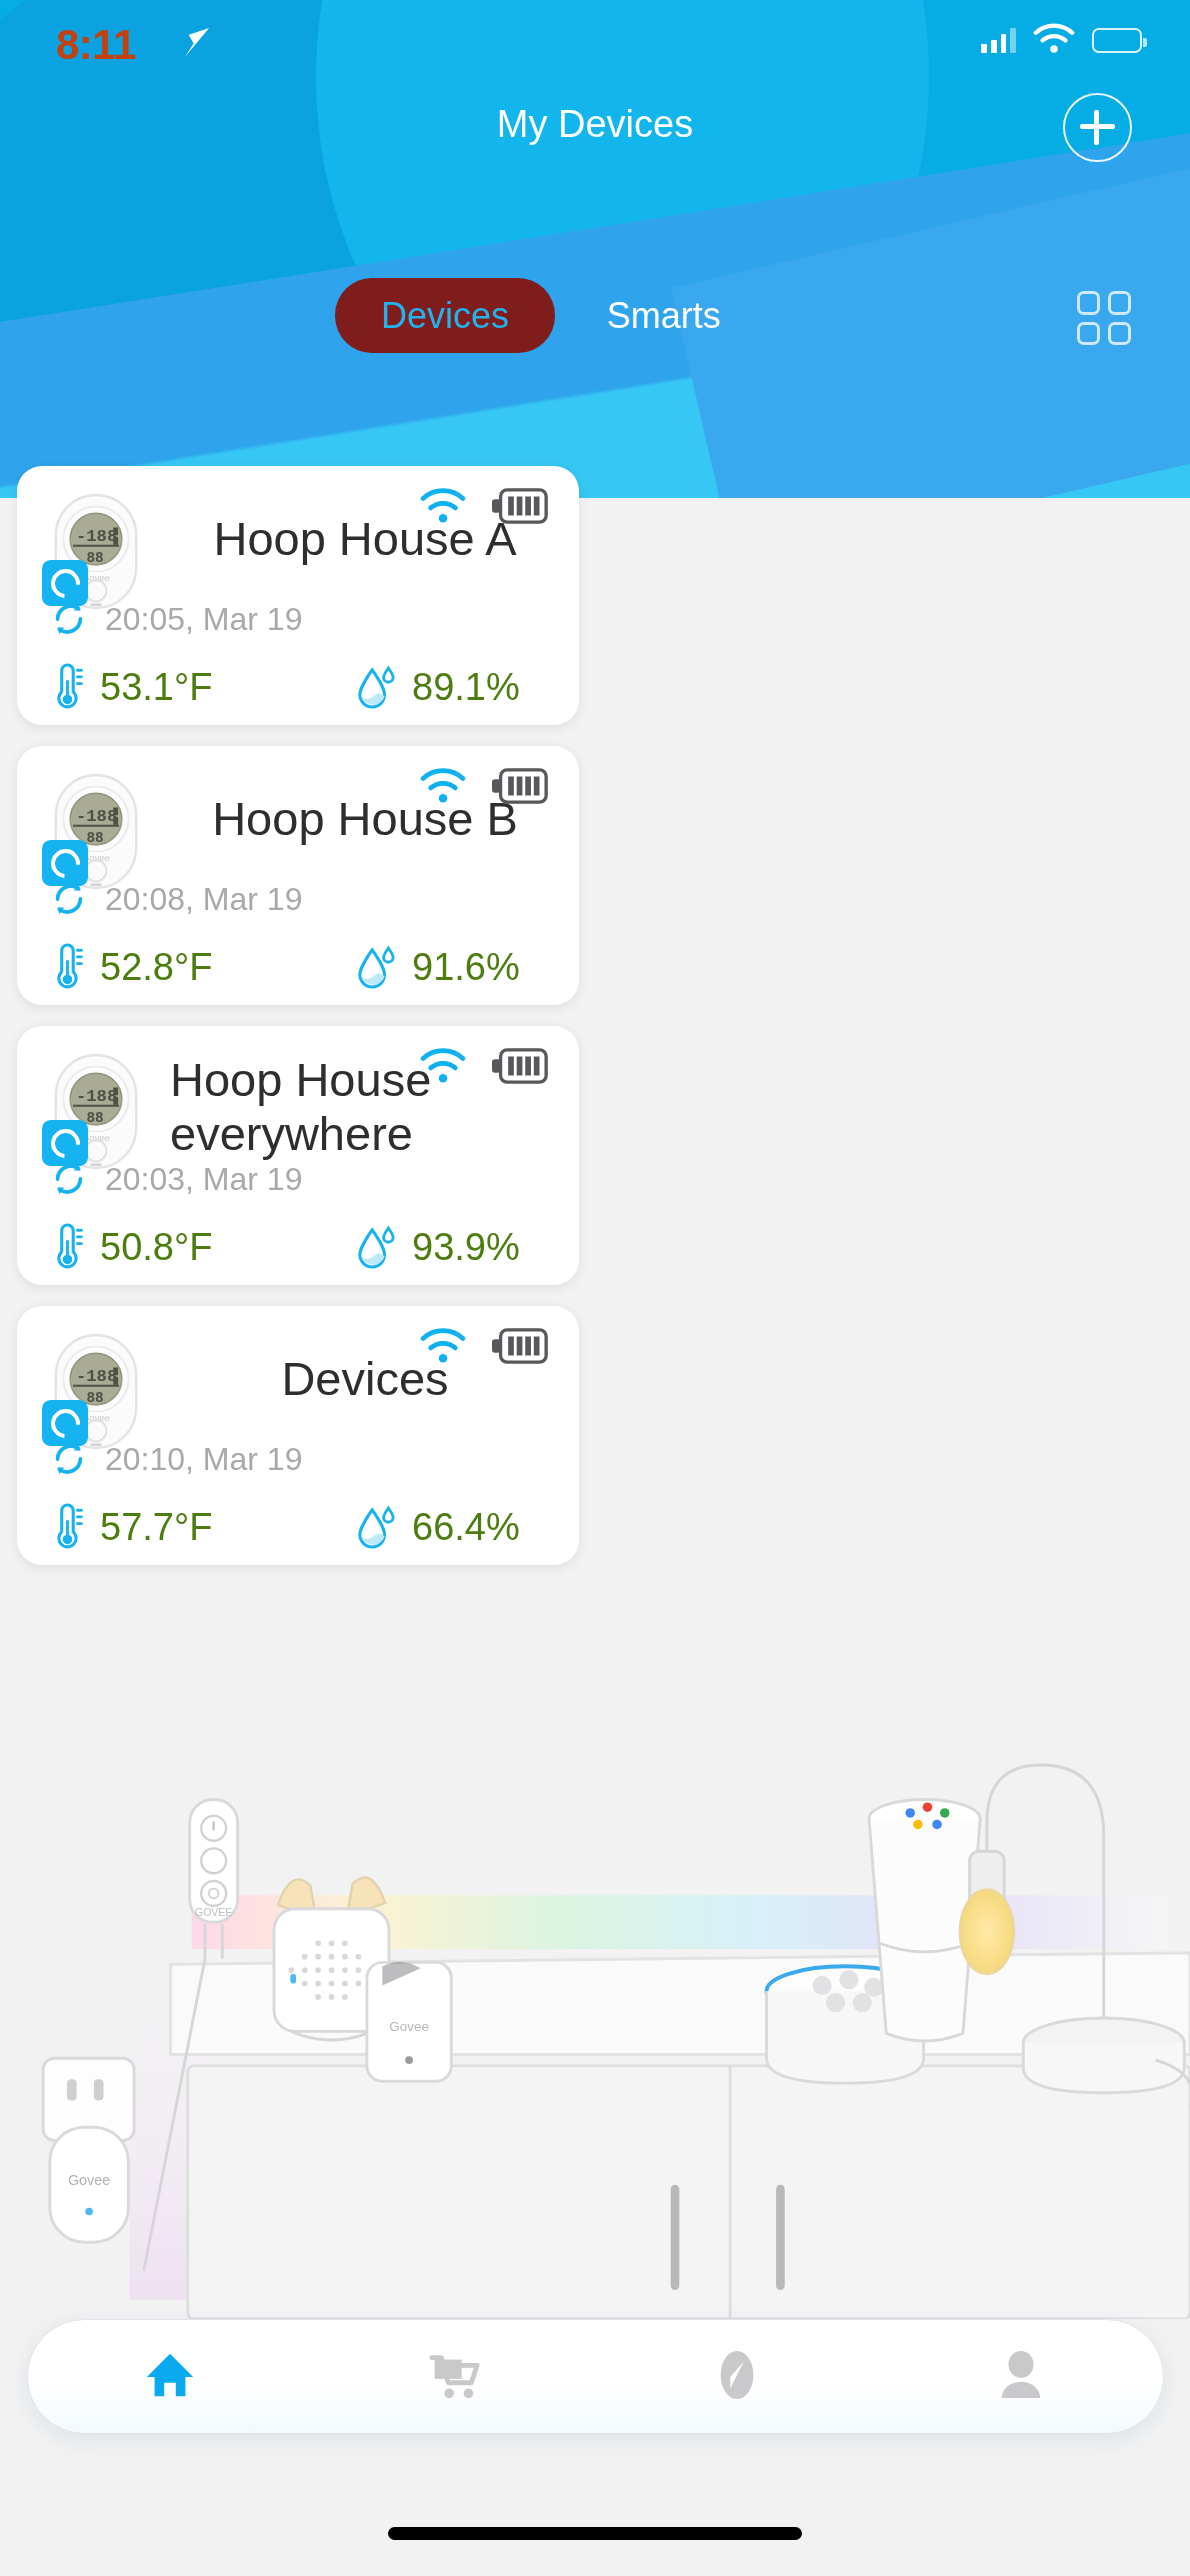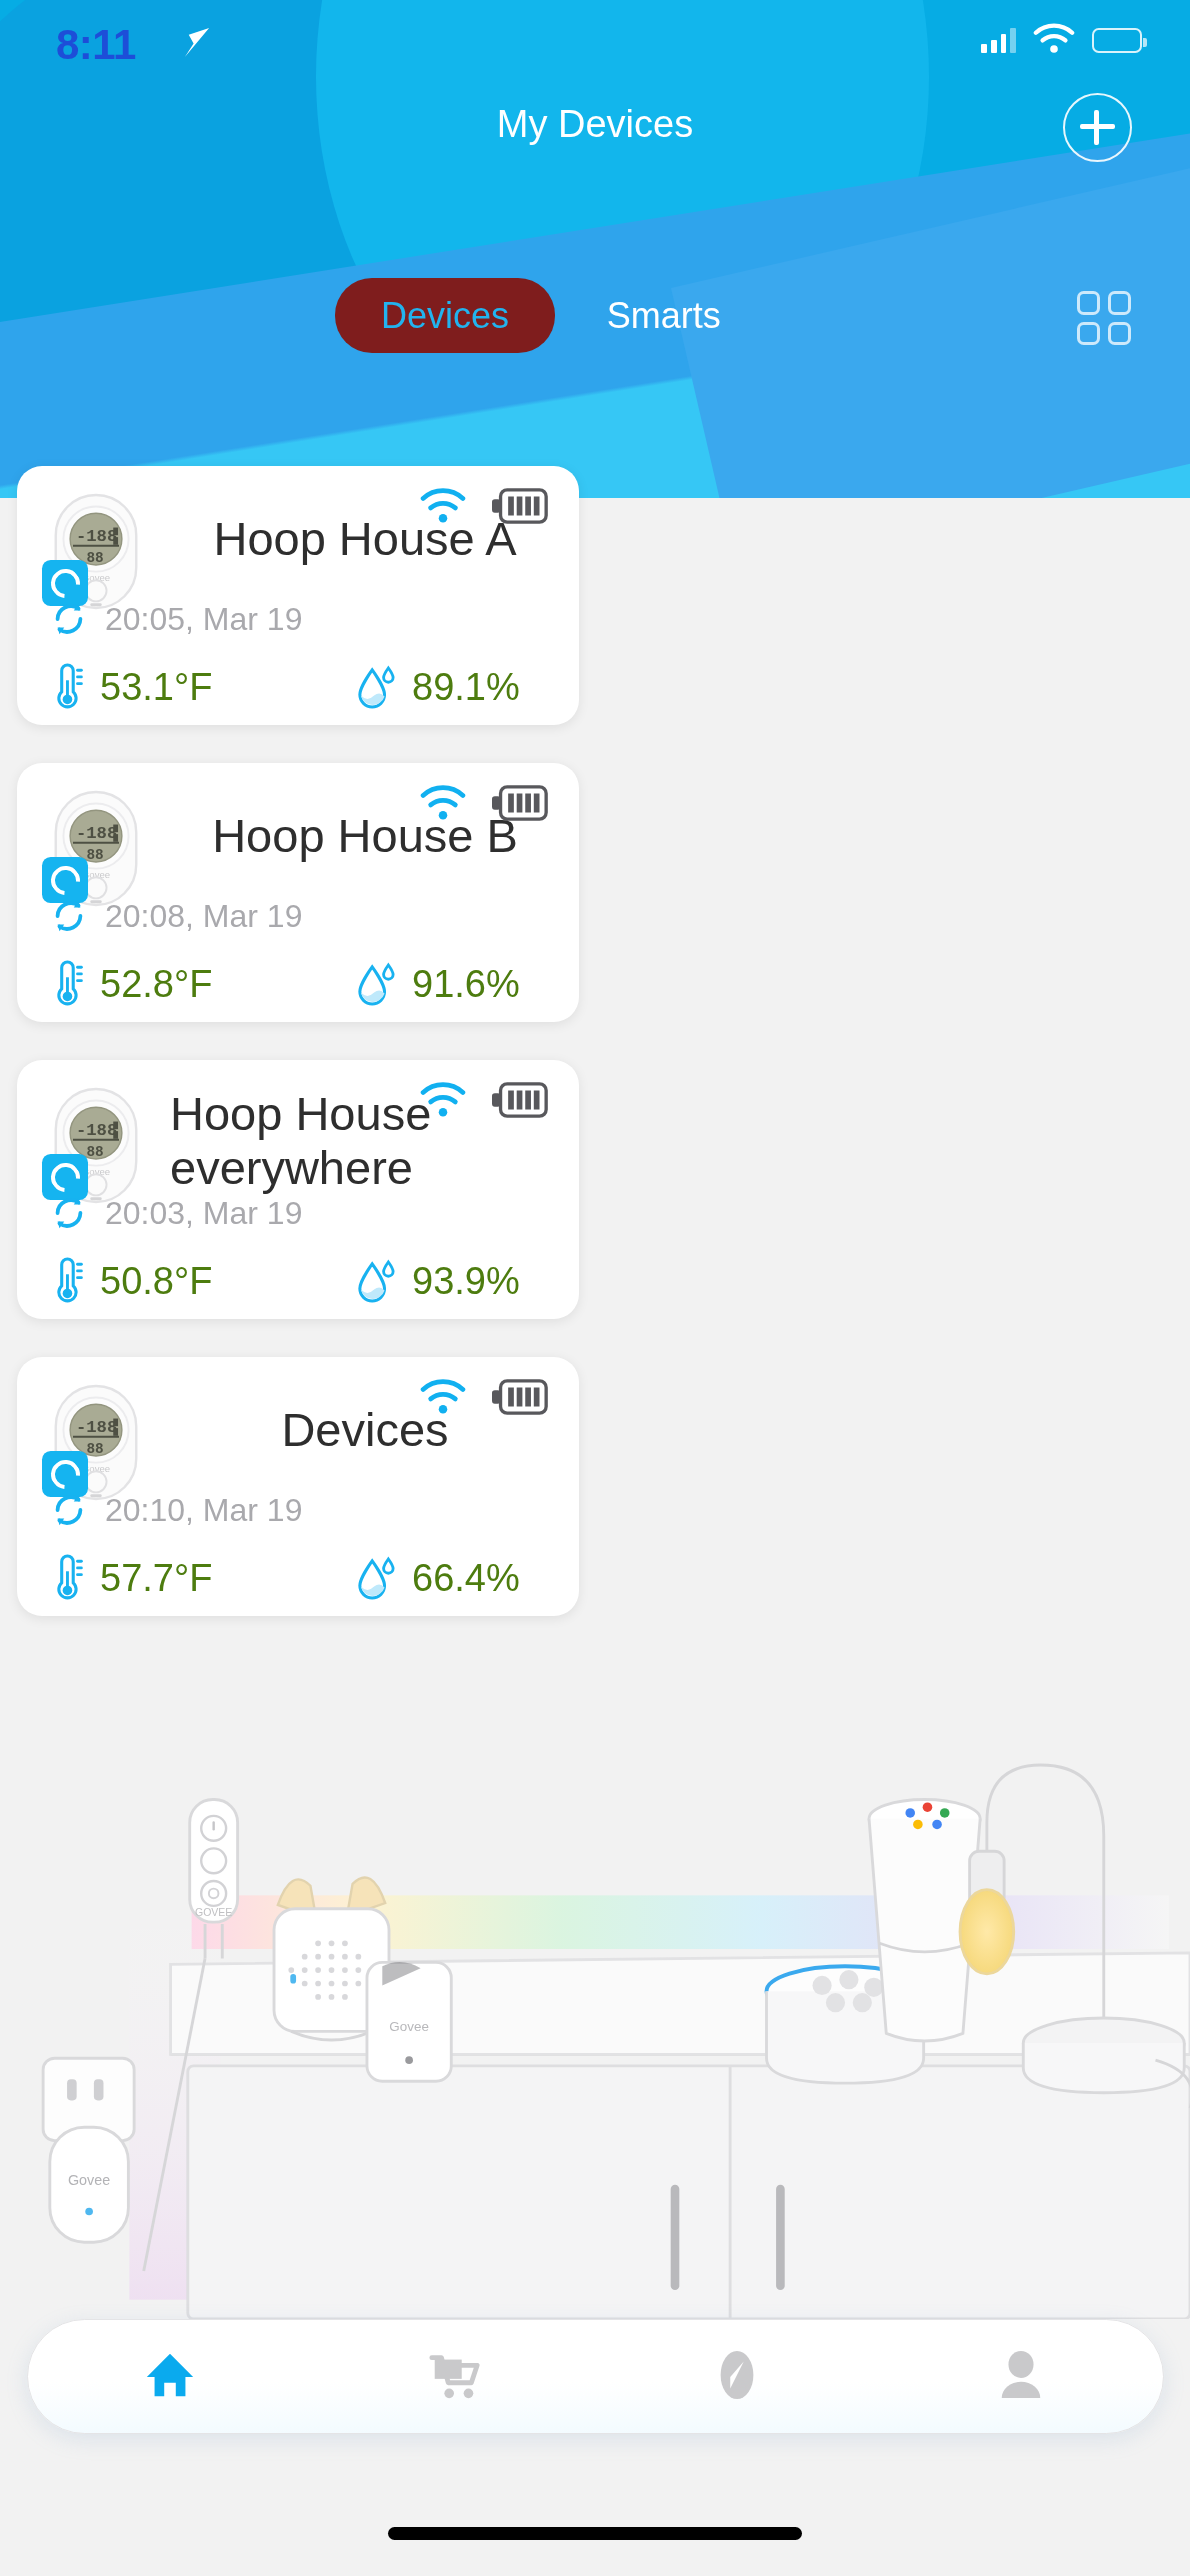--- a/index.html
+++ b/index.html
@@ -42,21 +42,21 @@
     transform-origin:left top;
   }
 
   
   #statusbar {
     position:absolute; left:0; top:0; width:1190px; height:86px;
     z-index:5;
   }
   #clock {
     position:absolute; left:56px; top:21px;
-    color:#1d4ed8; font-size:42px; font-weight:600; letter-spacing:-0.5px;
+    color:#c2410c; font-size:42px; font-weight:600; letter-spacing:-0.5px;
   }
   #loc-arrow { position:absolute; left:180px; top:25px; }
   #sb-right { position:absolute; right:48px; top:23px; display:flex; align-items:center; gap:17px; }
   .cell-bars { display:flex; align-items:flex-end; gap:3.8px; height:25px; }
   .cell-bars i { display:block; width:5.8px; background:#fff; border-radius:1px; }
   .cell-bars i:nth-child(1){height:8.6px;}
   .cell-bars i:nth-child(2){height:13.4px;}
   .cell-bars i:nth-child(3){height:19px;}
   .cell-bars i:nth-child(4){height:25px;opacity:.45;}
   .batt-outer {
@@ -113,21 +113,21 @@
     border:3.8px solid rgba(255,255,255,.75); border-radius:6.7px; display:block;
   }
 
   
   #illo { position:absolute; left:0; top:1648px; width:1190px; height:671px; }
   .il-stroke { fill:none; stroke:#d6d6d8; stroke-width:3; }
 
   
   #cards {
     position:absolute; left:0; top:454px; width:994px;
-    display:flex; flex-wrap:wrap; padding:12px 17px; gap:38px 21px;
+    display:flex; flex-wrap:wrap; padding:12px 17px; gap:21px 21px;
     z-index:4;
   }
   .card {
     width:562px; height:259px;
     background:#fff; border-radius:25px;
     box-shadow:0 2.9px 11.5px rgba(0,0,0,.08);
     position:relative;
     padding:0;
   }
   .card-top { position:relative; height:123px; }

